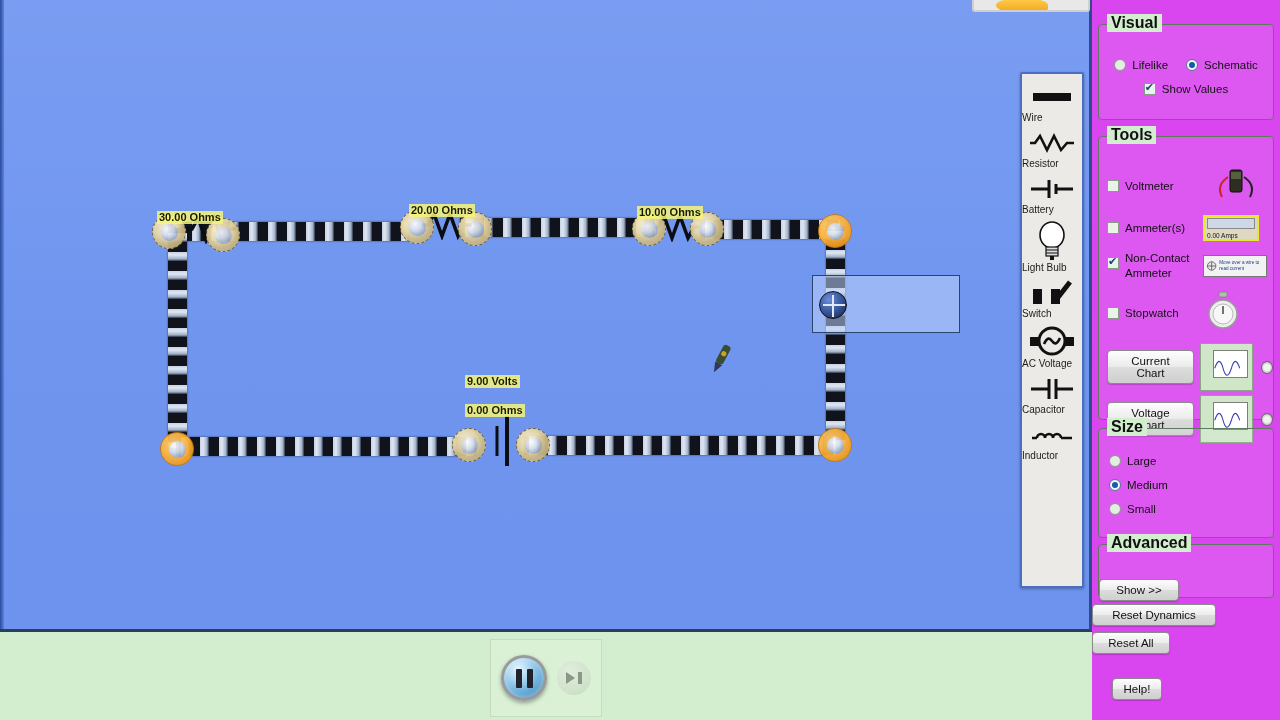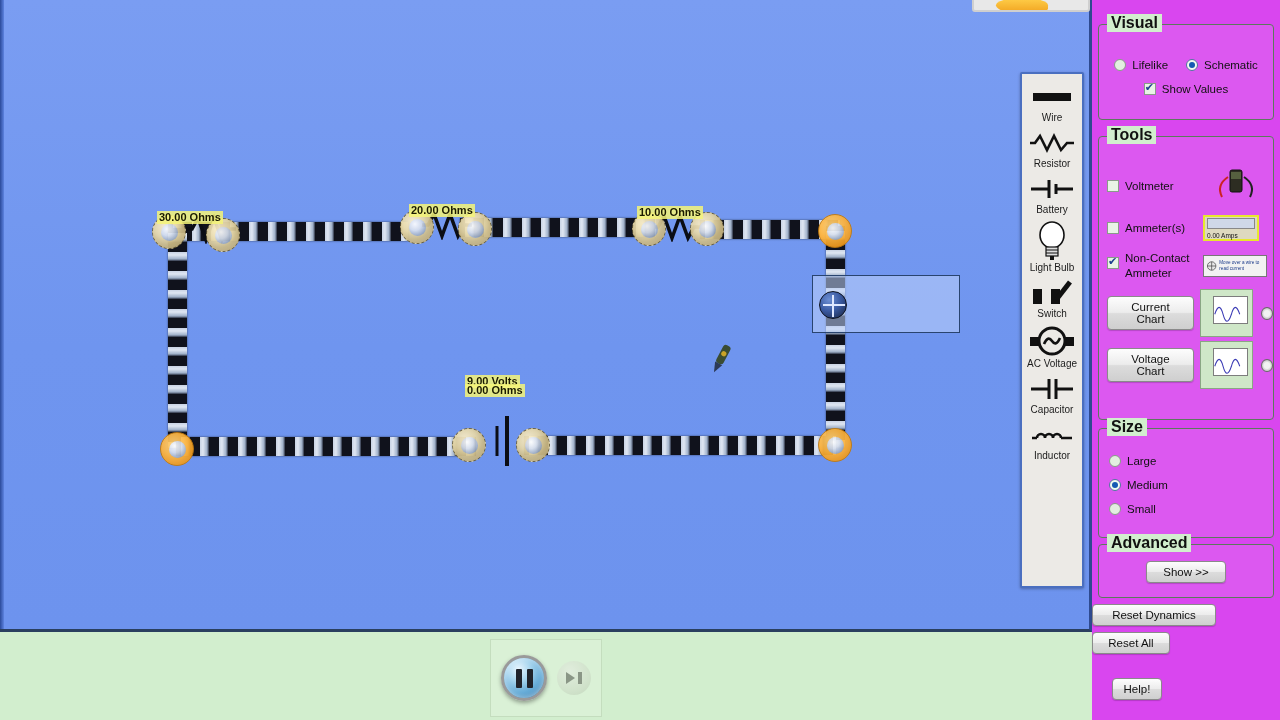--- a/index.html
+++ b/index.html
@@ -112,21 +112,21 @@
   
   #cursor { position:absolute; left:710px; top:342px; width:22px; height:34px; }
 
   
   #toolbox {
     position: absolute; left: 1020px; top: 72px; width: 64px; height: 516px;
     background: #eceae6; border: 2px solid #4a6fc0; border-radius: 2px;
     box-shadow: 0 1px 3px rgba(0,0,0,.3);
     display:flex; flex-direction:column; align-items:center; padding-top:8px;
   }
-  .tool { width:100%; text-align:center; margin-bottom:4px; cursor:pointer; }
+  .tool { width:100%; text-align:left; margin-bottom:4px; cursor:pointer; }
   .tool .glyph { height: 30px; display:flex; align-items:center; justify-content:center;}
   .tool .tlabel { font-size: 10px; color:#1b1b1b; line-height:12px; }
 
   
   #panel {
     position:absolute; left:1092px; top:0; width:188px; height:720px;
     background:#d946ef;
   }
   .group {
     position:absolute; left:6px; width:176px;
@@ -280,21 +280,21 @@
         <span class="ball"></span>
       </div>
     <div class="junction" style="left:516px; top:428px;">
         <span class="ball"></span>
       </div>
 
     <div class="vlabel" style="left:157px; top:211px;">30.00 Ohms</div>
     <div class="vlabel" style="left:409px; top:204px;">20.00 Ohms</div>
     <div class="vlabel" style="left:637px; top:206px;">10.00 Ohms</div>
     <div class="vlabel stack" style="left:465px; top:375px;">9.00 Volts</div>
-    <div class="vlabel stack" style="left:465px; top:384px;">0.00 Ohms</div>
+    <div class="vlabel stack" style="left:465px; top:404px;">0.00 Ohms</div>
 
     <div id="nca">
       <div class="sensor"></div>
     </div>
 
     <div id="cursor">
       <svg width="22" height="34" viewBox="0 0 22 34">
         <g transform="rotate(28 11 17)">
           <rect x="7" y="2" width="8" height="20" rx="3" fill="#3a4c33"></rect>
           <circle cx="11" cy="11" r="2.6" fill="#c9a227"></circle>
@@ -456,20 +456,34 @@
         <div style="width:64px;height:22px;border:1px solid #777;background:#f2f2f2;display:flex;align-items:center;">
           <svg width="16" height="16" viewBox="0 0 16 16" style="margin:0 2px;">
             <circle cx="8" cy="8" r="6" fill="#e6e6e6" stroke="#444"></circle>
             <line x1="8" y1="2" x2="8" y2="14" stroke="#444"></line>
             <line x1="2" y1="8" x2="14" y2="8" stroke="#444"></line>
           </svg>
           <span style="font-size:4.6px;color:#1a3a8a;line-height:6px;">Move over a wire to read current</span>
         </div>
       </div>
 
+      <div style="display:flex; align-items:center; margin-top:10px; padding-left:8px;">
+        <div class="row" style="width:96px;">
+          <span class="cbox"></span>
+          <span>Stopwatch</span>
+        </div>
+        <div>
+          <svg width="40" height="40" viewBox="0 0 40 40">
+            <rect x="16" y="1" width="8" height="5" rx="1" fill="#b9b9b9" stroke="#888"></rect>
+            <circle cx="20" cy="23" r="14" fill="#ededed" stroke="#9a9a9a" stroke-width="1.5"></circle>
+            <circle cx="20" cy="23" r="10" fill="#f7f7f7" stroke="#bbb"></circle>
+            <line x1="20" y1="23" x2="20" y2="15" stroke="#444" stroke-width="1.5"></line>
+          </svg>
+        </div>
+      </div>
 
       <div style="display:flex; align-items:center; gap:6px; margin-top:8px; padding-left:8px;">
         <div class="btn" style="width:96px;">Current Chart</div>
         <div class="thumb-chart">
           <div class="plot">
             <svg width="100%" height="100%" viewBox="0 0 44 30" preserveAspectRatio="none">
               <path d="M1 20 q6 -16 11 0 q5 16 11 0 q5 -16 11 0" fill="none" stroke="#3b3bb5" stroke-width="1.4"></path>
             </svg>
           </div>
         </div>
@@ -500,21 +514,21 @@
         <span>Medium</span>
       </div>
       <div class="row" style="margin:12px 0 0 10px;">
         <span class="radio"></span>
         <span>Small</span>
       </div>
     </div>
 
     <div class="group" style="top:544px; height:54px;">
       <div class="legend">Advanced</div>
-      <div style="display:flex; justify-content:center; margin-top:16px;">
+      <div style="display:flex; justify-content:flex-start; margin-top:34px;">
         <div class="btn" style="width:80px;">Show &gt;&gt;</div>
       </div>
     </div>
 
     <div style="position:absolute; left:0; top:604px; width:188px; display:flex; flex-direction:column; align-items:flex-start; gap:6px;">
       <div class="btn" style="width:124px;">Reset Dynamics</div>
       <div class="btn" style="width:78px;">Reset All</div>
       <div class="btn" style="width:50px; margin-top:18px;margin-left:20px;">Help!</div>
     </div>
   </div>

